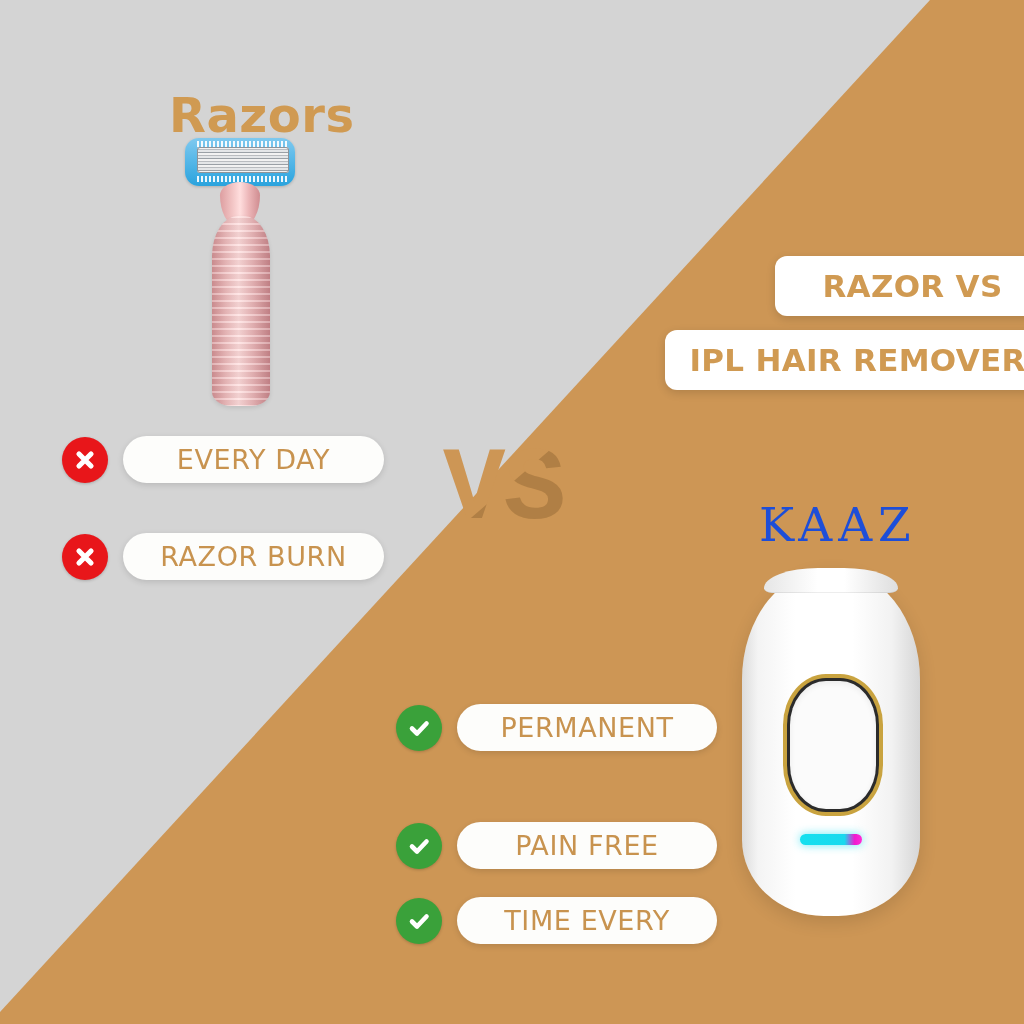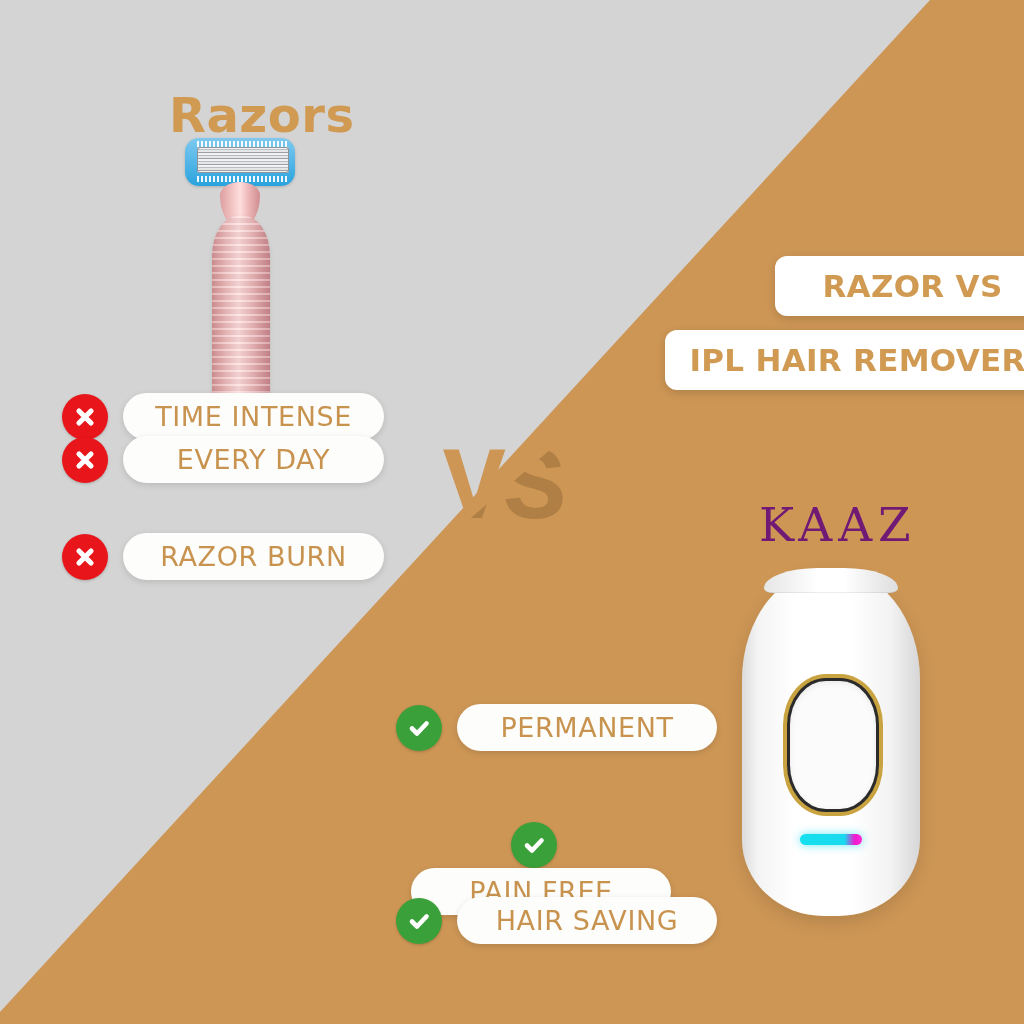--- a/index.html
+++ b/index.html
@@ -191,33 +191,33 @@
     letter-spacing: 0.6px;
     font-family: "DejaVu Sans", sans-serif;
   }
   .left-pill { width: 261px; margin-left: 15px; }
   .right-pill { width: 260px; margin-left: 15px; }
 
   .row-l1 { left: 62px; top: 393px; }
   .row-l2 { left: 62px; top: 436px; }
   .row-l3 { left: 62px; top: 533px; }
   .row-r1 { left: 396px; top: 704px; }
-  .row-r2 { left: 396px; top: 822px; flex-direction: column; }
+  .row-r2 { left: 396px; top: 822px; }
   .row-r3 { left: 396px; top: 897px; }
 
   
   .kaaz {
     position: absolute;
     left: 759px;
     top: 497px;
     font-family: "DejaVu Serif", serif;
     font-size: 47px;
     font-weight: 400;
     letter-spacing: 6px;
-    color: #701a75;
+    color: #1d4ed8;
   }
 
   
   .ipl {
     position: absolute;
     left: 742px;
     top: 568px;
     width: 178px;
     height: 348px;
   }
@@ -286,28 +286,20 @@
   </div>
 
   <div class="vs-mark">
     <span>VS</span>
     <span class="vs-under">VS</span>
   </div>
 
   <div class="badge badge-1">RAZOR VS</div>
   <div class="badge badge-2">IPL HAIR REMOVER</div>
 
-  <div class="feat-row row-l1">
-    <div class="feat-icon cross">
-      <svg width="26" height="26" viewBox="0 0 26 26" aria-hidden="true">
-        <path d="M7 7 L19 19 M19 7 L7 19" stroke="#ffffff" stroke-width="5.2" stroke-linecap="round"></path>
-      </svg>
-    </div>
-    <div class="feat-pill left-pill">TIME INTENSE</div>
-  </div>
 
   <div class="feat-row row-l2">
     <div class="feat-icon cross">
       <svg width="26" height="26" viewBox="0 0 26 26" aria-hidden="true">
         <path d="M7 7 L19 19 M19 7 L7 19" stroke="#ffffff" stroke-width="5.2" stroke-linecap="round"></path>
       </svg>
     </div>
     <div class="feat-pill left-pill">EVERY DAY</div>
   </div>
 
@@ -337,21 +329,21 @@
     </div>
     <div class="feat-pill right-pill">PAIN FREE</div>
   </div>
 
   <div class="feat-row row-r3">
     <div class="feat-icon check">
       <svg width="28" height="28" viewBox="0 0 28 28" aria-hidden="true">
         <path d="M7 14.5 L12 19.5 L21.5 9.5" fill="none" stroke="#ffffff" stroke-width="4.6" stroke-linecap="round" stroke-linejoin="round"></path>
       </svg>
     </div>
-    <div class="feat-pill right-pill">HAIR SAVING</div>
+    <div class="feat-pill right-pill">TIME EVERY</div>
   </div>
 
   <div class="kaaz">KAAZ</div>
 
   <div class="ipl">
     <div class="ipl-body"></div>
     <div class="ipl-cap"></div>
     <div class="ipl-button"></div>
     <div class="ipl-led"></div>
   </div>

